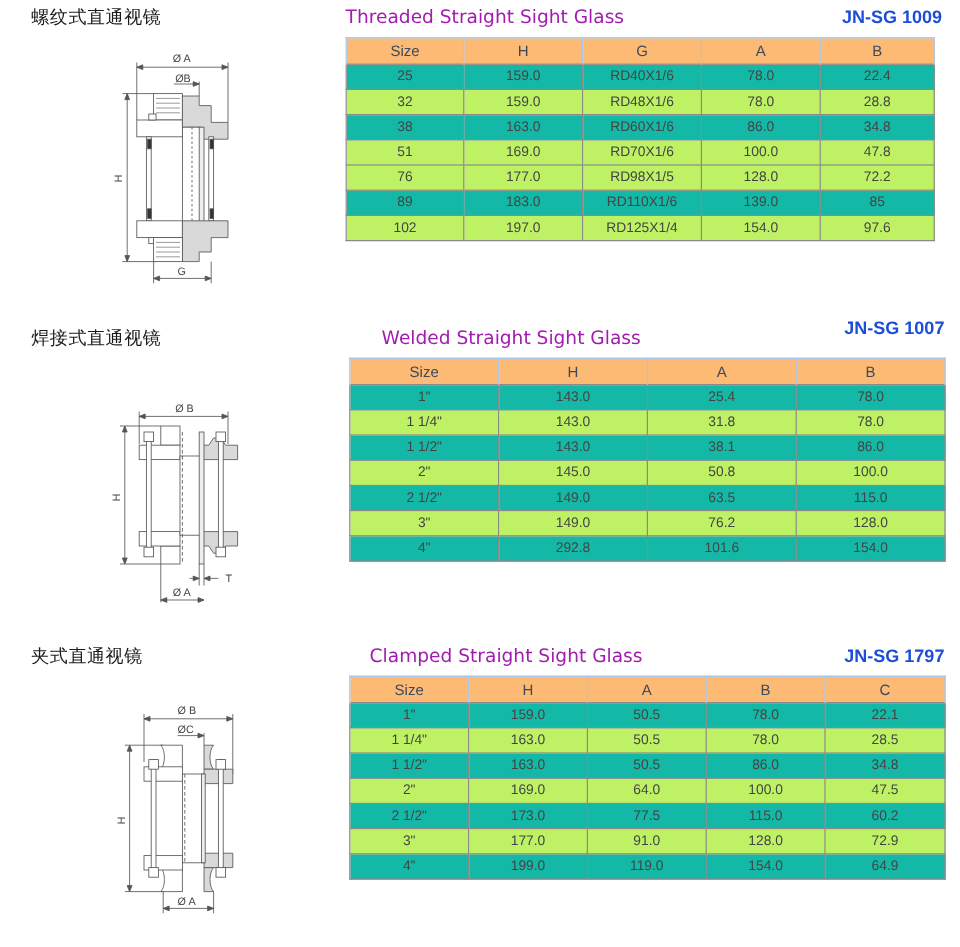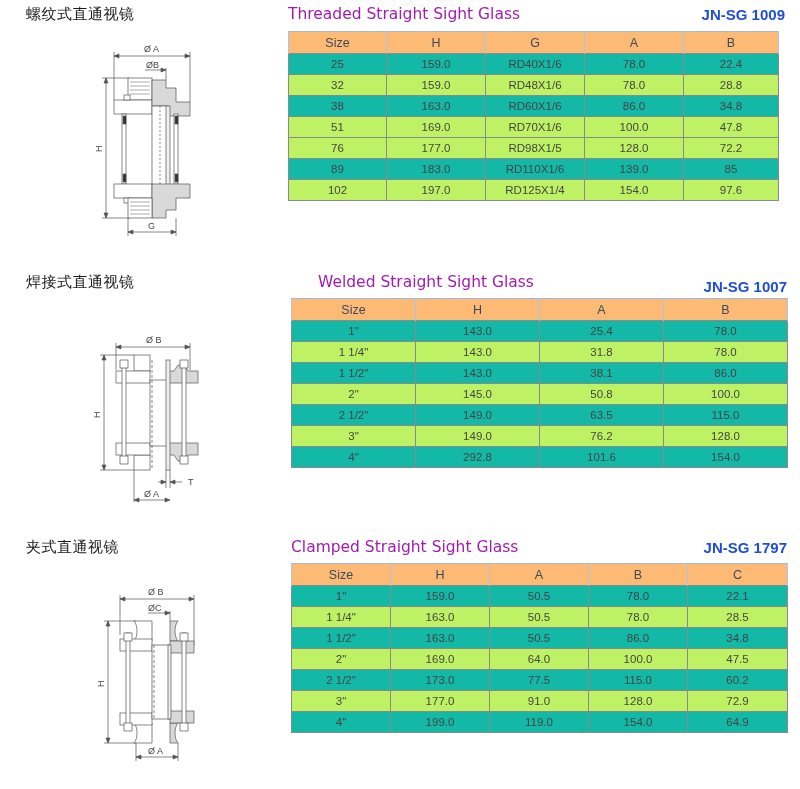--- a/index.html
+++ b/index.html
@@ -149,21 +149,21 @@
           <td>154.0</td>
           <td>97.6</td>
         </tr>
     </tbody>
   </table>
 </div>
 
 <div class="section" style="top:265px;height:250px;">
   <div class="cn-title" style="top:8px;">焊接式直通视镜</div>
   <div class="en-title" style="left:301px;top:8px;margin-left:17px;">Welded Straight Sight Glass</div>
-  <div class="code" style="right:13px;top:0;margin-top:13px;">JN-SG 1007</div>
+  <div class="code" style="right:13px;top:0;">JN-SG 1007</div>
 
   <svg class="diagram" style="left:90px;top:65px;" width="110" height="175" viewBox="0 0 110 175">
     <g stroke="#555" stroke-width="0.7" fill="none">
 
       <line x1="26" y1="17" x2="100" y2="17"></line>
       <polygon points="26,17 31,15 31,19" fill="#555"></polygon>
       <polygon points="100,17 95,15 95,19" fill="#555"></polygon>
       <line x1="26" y1="13" x2="26" y2="40"></line>
       <line x1="100" y1="13" x2="100" y2="40"></line>
 
@@ -268,21 +268,21 @@
           <td>292.8</td>
           <td>101.6</td>
           <td>154.0</td>
         </tr>
     </tbody>
   </table>
 </div>
 
 <div class="section" style="top:530px;height:259px;">
   <div class="cn-title" style="top:8px;">夹式直通视镜</div>
-  <div class="en-title" style="left:291px;top:8px;">Clamped Straight Sight Glass</div>
+  <div class="en-title" style="left:308px;top:8px;">Clamped Straight Sight Glass</div>
   <div class="code" style="right:13px;top:9px;">JN-SG 1797</div>
 
   <svg class="diagram" style="left:90px;top:55px;" width="110" height="180" viewBox="0 0 110 180">
     <g stroke="#555" stroke-width="0.7" fill="none">
 
       <line x1="30" y1="14" x2="104" y2="14"></line>
       <polygon points="30,14 35,12 35,16" fill="#555"></polygon>
       <polygon points="104,14 99,12 99,16" fill="#555"></polygon>
       <line x1="30" y1="10" x2="30" y2="50"></line>
       <line x1="104" y1="10" x2="104" y2="60"></line>

